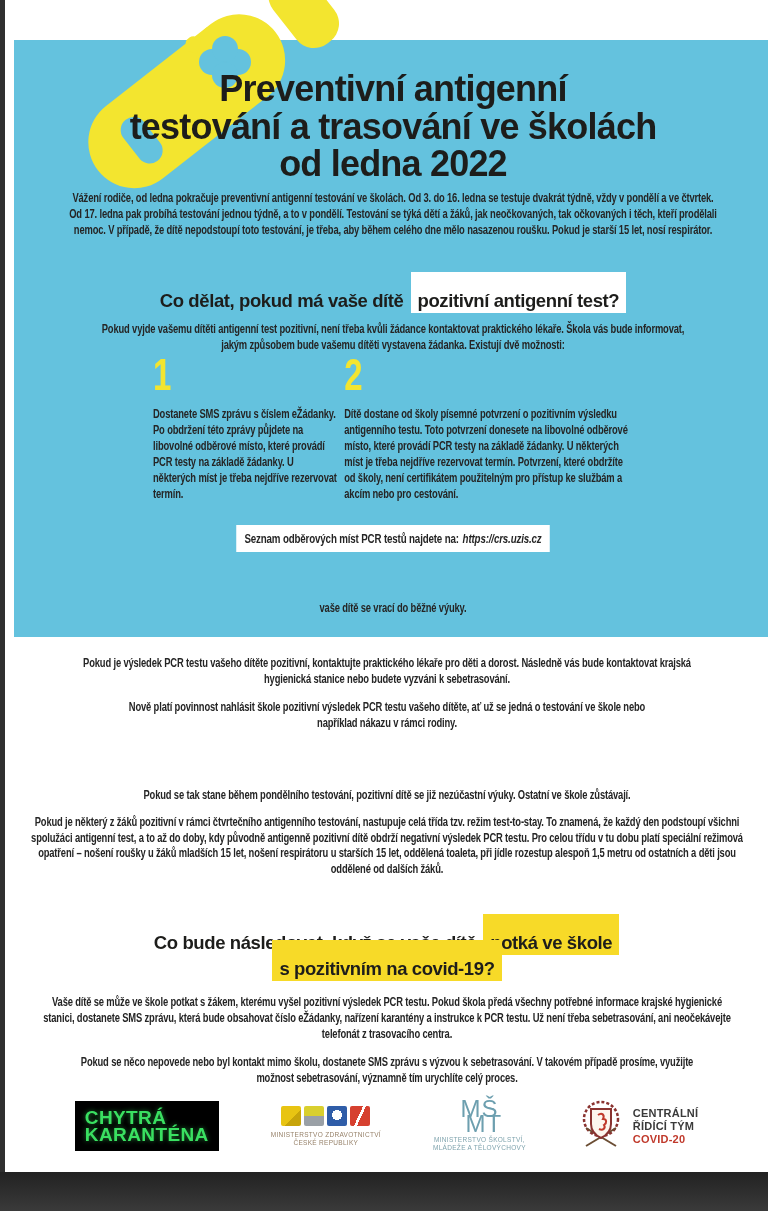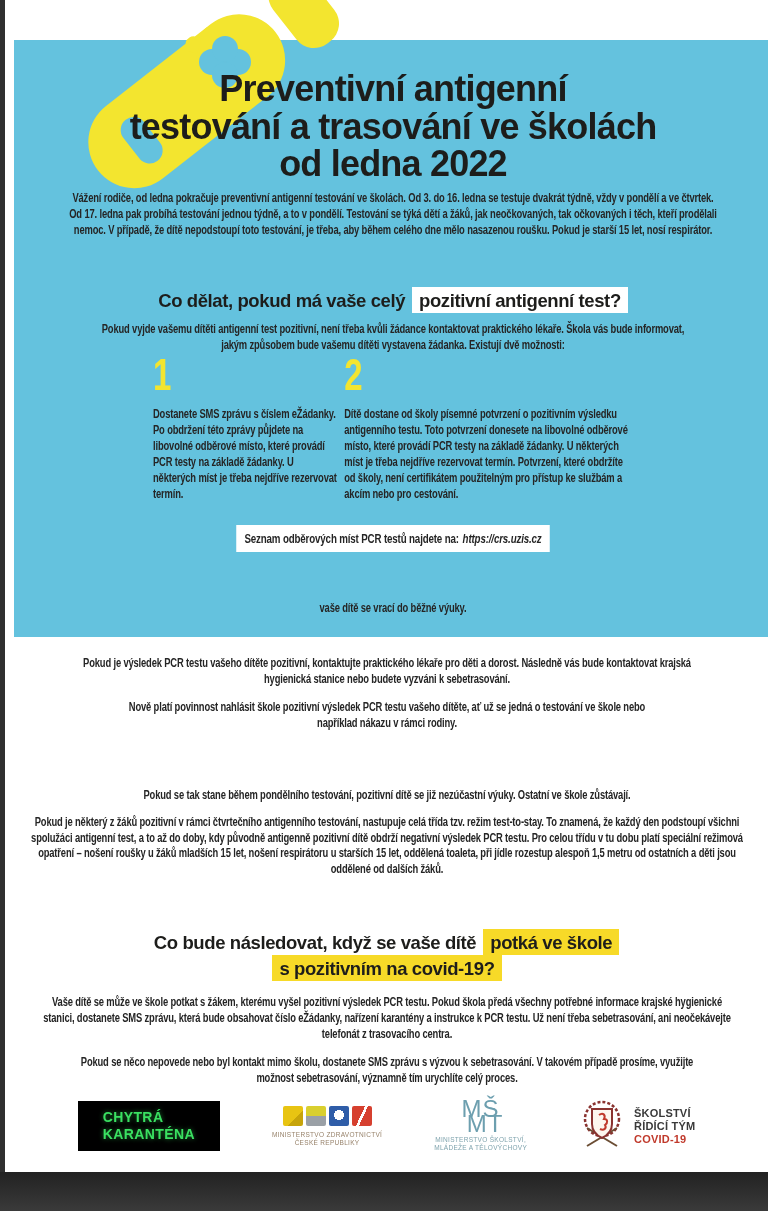--- a/index.html
+++ b/index.html
@@ -20,41 +20,41 @@
   .blue-panel{position:absolute;left:9px;top:40px;width:758px;height:597px;background:var(--panel-blue,#64c2de);}
   .deco{position:absolute;left:30px;top:0;width:310px;height:200px;overflow:visible;z-index:1;pointer-events:none;}
   .abs{position:absolute;left:0;right:0;z-index:2;}
   .title{top:30px;text-align:center;font-size:36px;line-height:37.5px;font-weight:800;letter-spacing:-.8px;}
   .title span{display:block;}
   
   .cond{position:absolute;left:50%;transform:translateX(-50%) scaleX(.75);z-index:2;
     font-size:12.5px;line-height:16px;font-weight:700;letter-spacing:-.2px;color:#252525;text-align:center;}
   .intro{top:150px;}
   .h{text-align:center;font-weight:800;font-size:18.5px;letter-spacing:-.4px;line-height:26px;}
-  mark{color:var(--text-black,#1d1d1b);padding:3px 7px 2px;margin-left:7px;}
+  mark{color:var(--text-black,#1d1d1b);padding:18px 7px 2px;margin-left:7px;}
   .mk-white{background:#fff;}
   .mk-yellow{background:var(--highlight-yellow,#f7da28);}
   .q-heading{top:248px;}
   .qbody{top:281px;}
   .options{top:312px;display:flex;gap:10px;text-align:left;}
   .opt p{text-align:left;}
   .num{font-size:44px;line-height:46px;font-weight:800;color:var(--accent-yellow,#f3e52f);margin-bottom:8px;}
   .linkrow{top:485px;}
   .linkbox{display:inline-block;background:#fff;padding:6px 11px 5px;font-size:13px;}
   .linkbox .url{font-style:italic;margin-left:5px;}
   .neg-heading{top:528px;}
   .negbody{top:560px;}
   
   .sec{position:absolute;left:0;right:0;}
   .sec .h{margin-bottom:12px;}
   .sec .cond{position:relative;left:50%;display:block;margin-bottom:12px;}
   .mk2{margin-left:1px;}
   
   .footer{position:absolute;left:0;right:0;top:1098px;display:flex;justify-content:center;align-items:center;gap:52px;}
-  .logo-ck{background:#000;color:var(--logo-green,#3ae061);padding:8px 25px;font-size:14px;line-height:17px;
+  .logo-ck{background:#000;color:var(--logo-green,#3ae061);padding:8px 10px;font-size:19px;line-height:17px;
     font-weight:800;letter-spacing:.4px;text-shadow:0 0 5px rgba(58,224,97,.55);}
   .logo-mz{text-align:center;}
   .mz-tiles{display:flex;gap:3px;justify-content:center;}
   .mz-tiles span{width:20px;height:20px;border-radius:2px;display:inline-block;}
   .t1{background:linear-gradient(135deg,#e8c412 60%,#c7a40a 60%);}
   .t2{background:linear-gradient(180deg,#d9cf2e 48%,#9aa0a6 48%);}
   .t3{background:radial-gradient(circle at 50% 45%,#fff 0 5px,#2f5da8 5px);}
   .t4{background:linear-gradient(115deg,#d6402f 45%,#fff 45% 55%,#d6402f 55%);}
   .mz-cap,.msmt-cap{font-size:6.5px;line-height:8px;margin-top:5px;letter-spacing:.3px;}
   .mz-cap{color:#97826a;}
@@ -76,21 +76,21 @@
   <div class="blue-panel">
     <h1 class="abs title">
       <span>Preventivní antigenní</span>
       <span>testování a trasování ve školách</span>
       <span>od ledna 2022</span>
     </h1>
 
     <p class="cond intro" style="width:873px">Vážení rodiče, od ledna pokračuje preventivní antigenní testování ve školách. Od 3. do 16. ledna se testuje dvakrát týdně, vždy v pondělí a ve čtvrtek. Od 17. ledna pak probíhá testování jednou týdně, a to v pondělí. Testování se týká dětí a žáků, jak neočkovaných, tak očkovaných i těch, kteří prodělali nemoc. V případě, že dítě nepodstoupí toto testování, je třeba, aby během celého dne mělo nasazenou roušku. Pokud je starší 15 let, nosí respirátor.</p>
 
     <h2 class="abs h q-heading">
-      <span>Co dělat, pokud má vaše celý</span><mark class="mk-white">pozitivní antigenní test?</mark>
+      <span>Co dělat, pokud má vaše dítě</span><mark class="mk-white">pozitivní antigenní test?</mark>
     </h2>
     <p class="cond qbody" style="width:800px">Pokud vyjde vašemu dítěti antigenní test pozitivní, není třeba kvůli žádance kontaktovat praktického lékaře. Škola vás bude informovat, jakým způsobem bude vašemu dítěti vystavena žádanka. Existují dvě možnosti:</p>
 
     <div class="cond options" style="width:640px">
       <div class="opt" style="width:245px">
         <div class="num">1</div>
         <p>Dostanete SMS zprávu s číslem eŽádanky. Po obdržení této zprávy půjdete na libovolné odběrové místo, které provádí PCR testy na základě žádanky. U některých míst je třeba nejdříve rezervovat termín.</p>
       </div>
       <div class="opt" style="width:385px">
         <div class="num">2</div>
@@ -174,22 +174,22 @@
 
     <div class="logo-crt">
       <svg width="46" height="56" viewBox="0 0 46 56" aria-hidden="true">
         <circle cx="23" cy="21" r="17" fill="none" stroke="#8a3330" stroke-width="2.5" stroke-dasharray="3 2"></circle>
         <line x1="8" y1="48" x2="38" y2="30" stroke="#6b4d33" stroke-width="2"></line>
         <line x1="38" y1="48" x2="8" y2="30" stroke="#6b4d33" stroke-width="2"></line>
         <path d="M13 11 h20 v15 c0 7 -4 11 -10 14 c-6 -3 -10 -7 -10 -14 z" fill="#fdf6ee" stroke="#8a3330" stroke-width="2"></path>
         <path d="M20 17 c4 -3 7 0 5 4 c4 0 4 4 1 6 c2 3 -1 6 -5 4" fill="none" stroke="#c0392b" stroke-width="2"></path>
       </svg>
       <div class="crt-text">
-        <div>ŠKOLSTVÍ</div>
+        <div>CENTRÁLNÍ</div>
         <div>ŘÍDÍCÍ TÝM</div>
-        <div class="crt-red">COVID-19</div>
+        <div class="crt-red">COVID-20</div>
       </div>
     </div>
   </footer>
 
 </div>
 
 <div class="bottom-bar"></div>
 
 </body></html>

